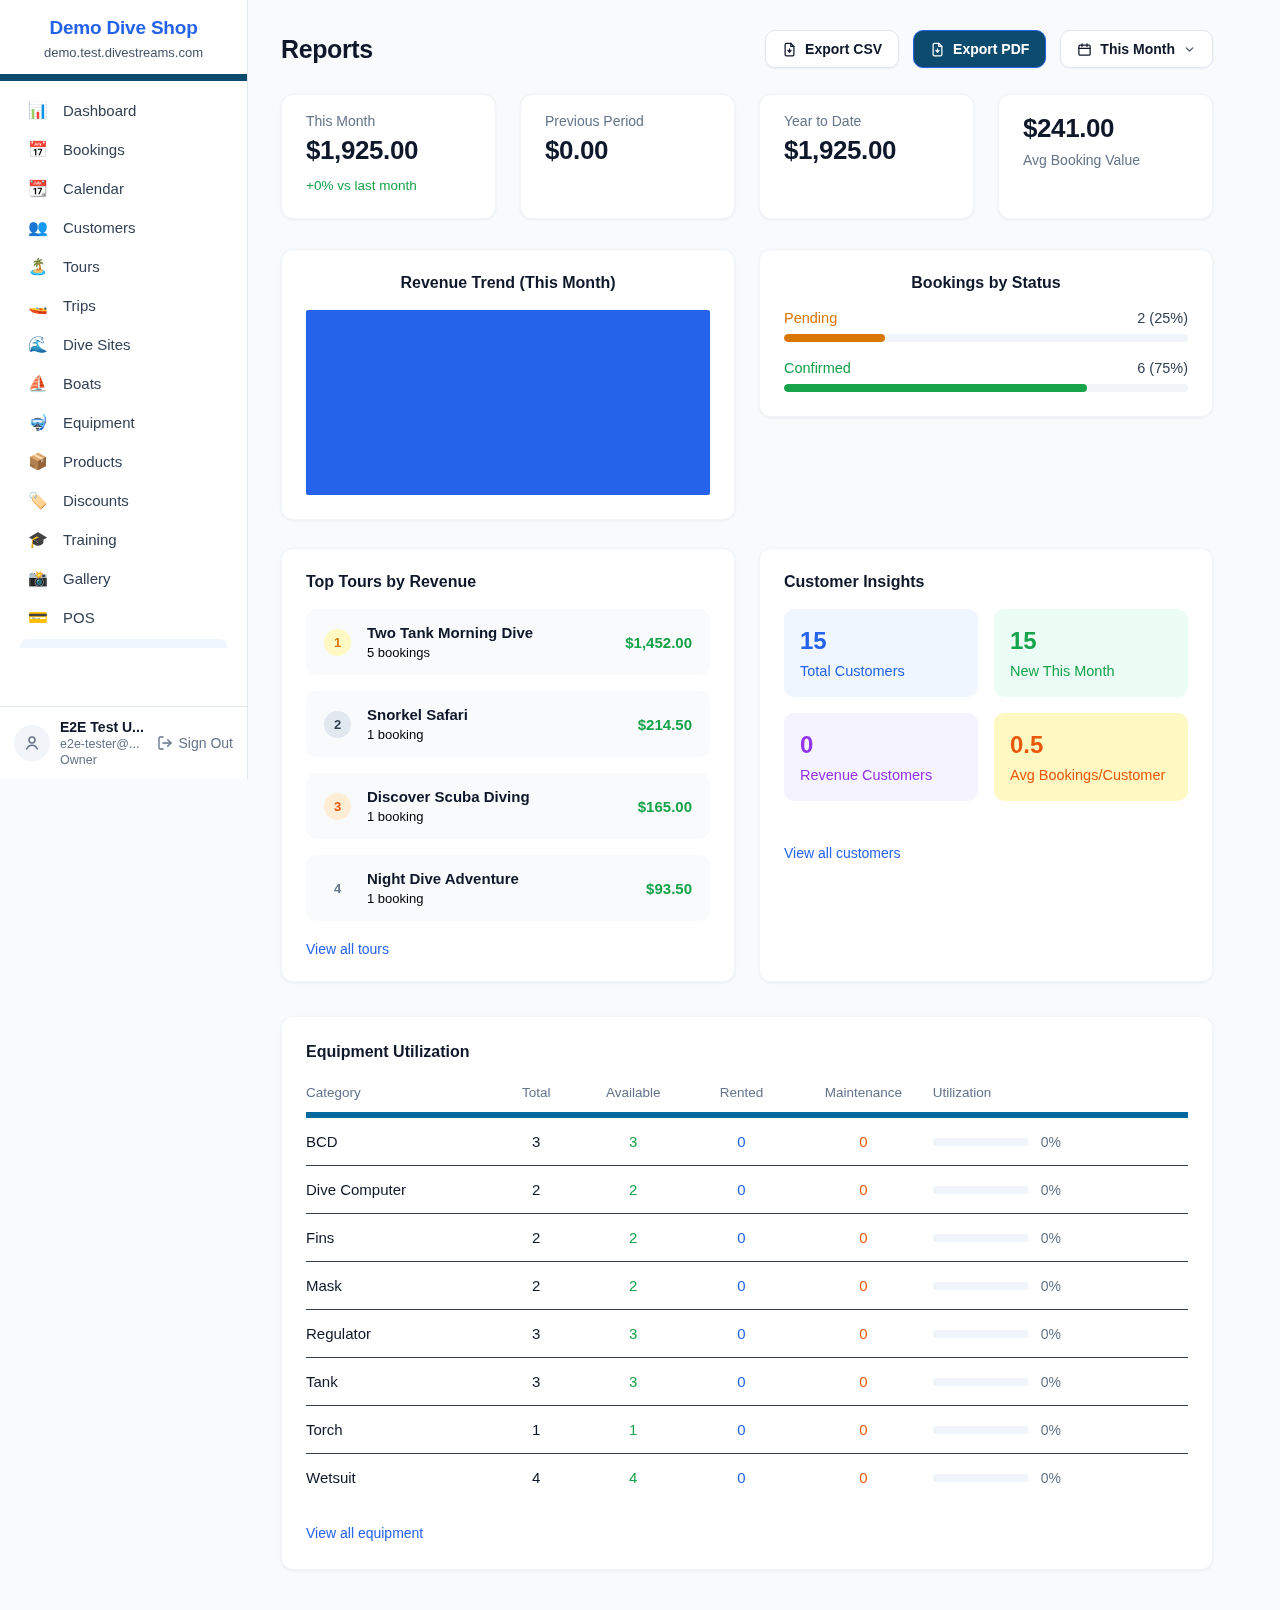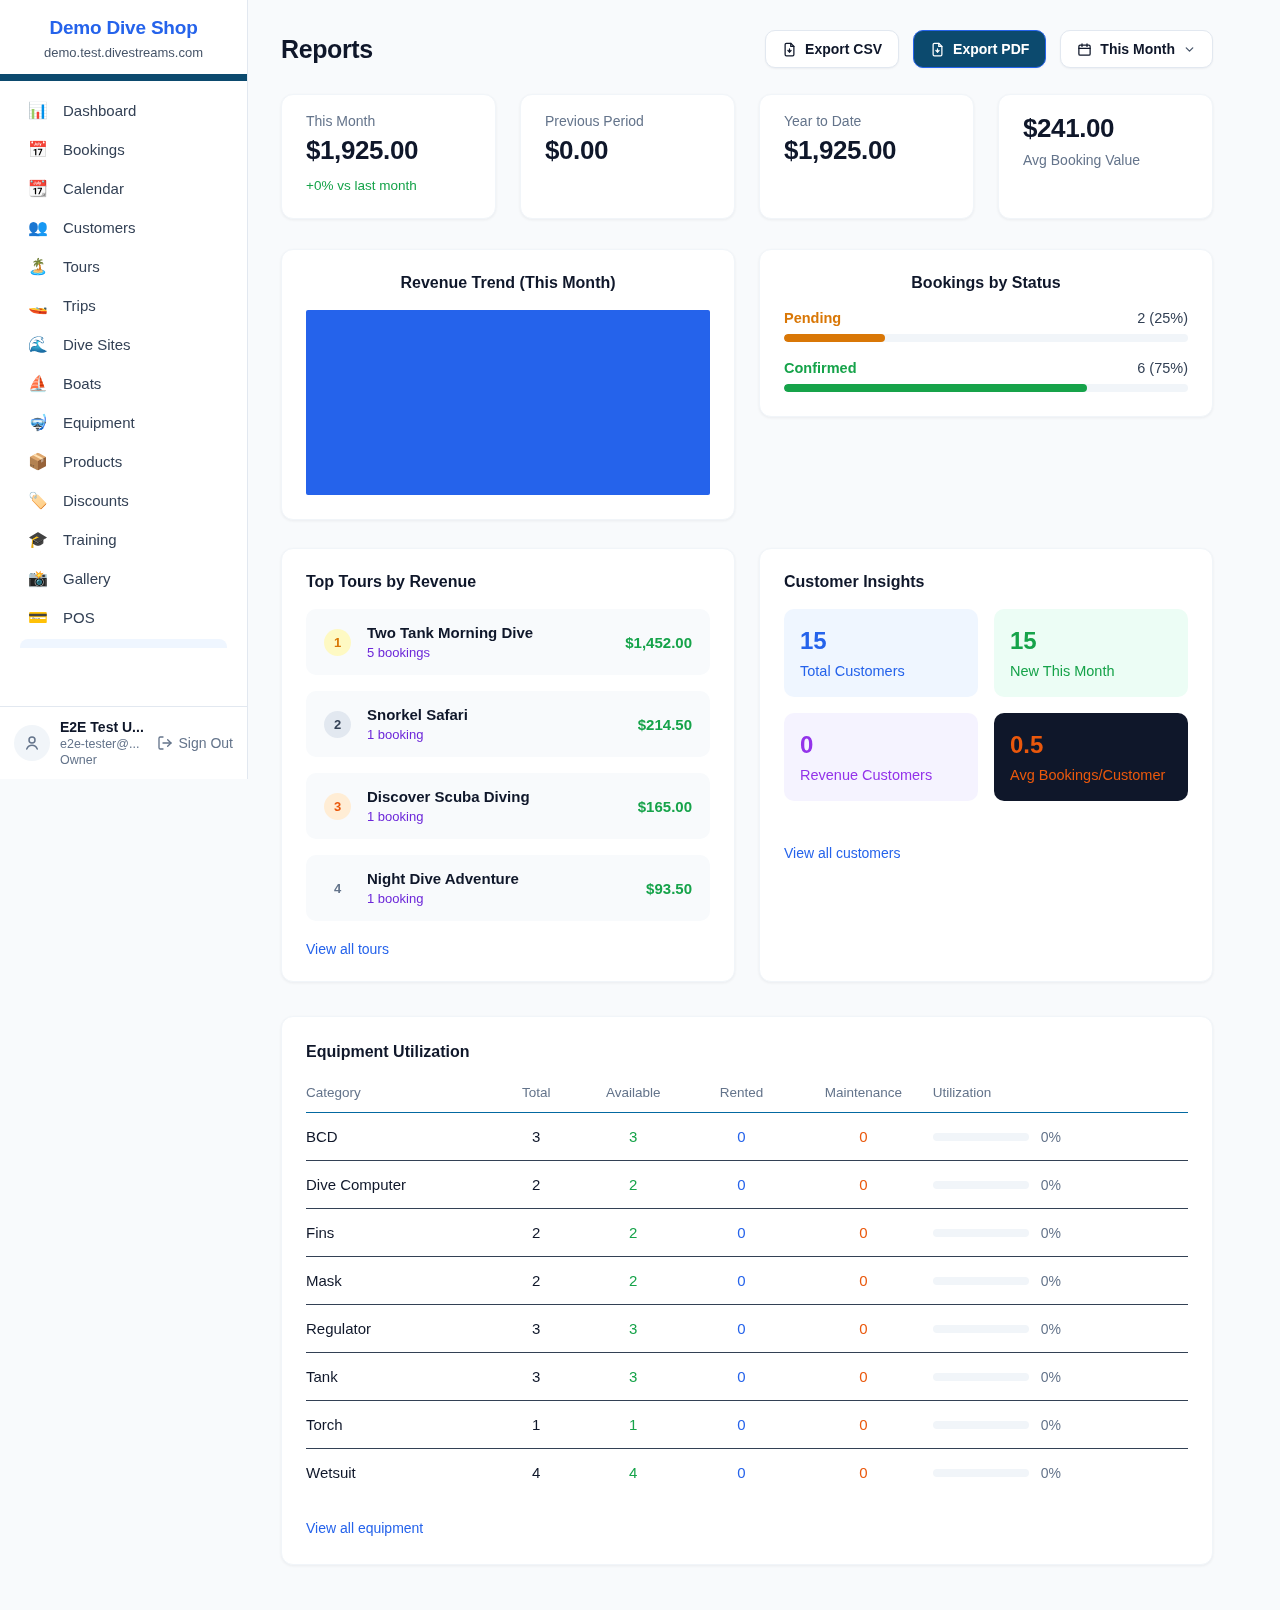--- a/index.html
+++ b/index.html
@@ -63,50 +63,50 @@
   .stat-card { padding:18px 24px; min-height:125px; }
   .stat-label { font-size:14px; color:#64748b; }
   .stat-value { font-size:26px; font-weight:800; letter-spacing:-0.4px; margin-top:6px; }
   .stat-delta { font-size:13.5px; color:#16a34a; margin-top:12px; }
   .stat-card.value-first .stat-value { margin-top:0; }
   .stat-card.value-first .stat-label { margin-top:8px; }
   
   .row2 { display:grid; grid-template-columns:1fr 1fr; gap:24px; align-items:start; margin-bottom:28px;text-align:center; }
   .chart-block { height:185px; border-radius:2px; margin-top:18px; }
   .status-row-label { display:flex; justify-content:space-between; align-items:center; margin:18px 0 8px; font-size:14.5px; }
-  .status-name { font-weight:700; }
+  .status-name { font-weight:400; }
   .status-count { color:#334155; }
   .track { height:8px; background:#f1f5f9; border-radius:999px; overflow:hidden; }
   .fill { height:100%; border-radius:999px; }
   
   .row3 { display:grid; grid-template-columns:1fr 1fr; gap:24px; align-items:stretch; margin-bottom:34px; }
   .row3 .card { display:flex; flex-direction:column; }
   .tour-list { display:flex; flex-direction:column; gap:16px; margin-top:18px; }
   .tour-item {
     display:flex; align-items:center; gap:16px; background:#f8fafc;
     border-radius:10px; padding:15px 18px;
   }
   .rank {
     width:27px; height:27px; border-radius:50%; flex:0 0 27px;
     display:flex; align-items:center; justify-content:center; font-size:13px; font-weight:600;
   }
   .tour-name { font-size:15px; font-weight:600; }
-  .tour-sub { font-size:13px; color:#6d28d9; margin-top:4px; }
+  .tour-sub { font-size:13px; color:#000000; margin-top:4px; }
   .tour-amount { margin-left:auto; font-size:15px; font-weight:700; color:#16a34a; }
   .view-link { margin-top:auto; padding-top:20px; font-size:14px; color:#2563eb; cursor:pointer; }
   .insight-grid { display:grid; grid-template-columns:1fr 1fr; gap:16px; margin-top:18px; }
   .insight-tile { border-radius:10px; padding:18px 16px; }
   .insight-value { font-size:24px; font-weight:800; }
   .insight-label { font-size:14.5px; margin-top:8px; }
   .insights .view-link { margin-top:24px; }
   
   .equip-card { padding:26px 24px 28px; }
   .tbl { margin-top:14px; }
   .tr { display:grid; grid-template-columns:1.7fr 0.75fr 1fr 0.95fr 1.25fr 2.3fr; align-items:center; }
-  .tr.head { font-size:13.5px; color:#64748b; padding:10px 0 12px; border-bottom:1px solid #0369a1; }
+  .tr.head { font-size:13.5px; color:#64748b; padding:10px 0 12px; border-bottom:6px solid #0369a1; }
   .tr.body-row { font-size:15px; padding:15px 0; border-bottom:1px solid #334155; }
   .tr.body-row:last-of-type { border-bottom:none; }
   .td.c { text-align:center; }
   .cat { font-weight:500; }
   .n-total { color:#0f172a; }
   .n-avail { color:#16a34a; }
   .n-rent  { color:#2563eb; }
   .n-maint { color:#ea580c; }
   .util-cell { display:flex; align-items:center; gap:12px; }
   .util-bar { width:96px; height:8px; border-radius:999px; background:#f1f5f9; }
@@ -337,21 +337,21 @@
           <div class="insight-label">Total Customers</div>
         </div>
         <div class="insight-tile" style="background: rgb(236, 253, 245); color: rgb(22, 163, 74);">
           <div class="insight-value">15</div>
           <div class="insight-label">New This Month</div>
         </div>
         <div class="insight-tile" style="background: rgb(245, 243, 255); color: rgb(147, 51, 234);">
           <div class="insight-value">0</div>
           <div class="insight-label">Revenue Customers</div>
         </div>
-        <div class="insight-tile" style="background: #0f172a; color: rgb(234, 88, 12);">
+        <div class="insight-tile" style="background: #fef9c3; color: rgb(234, 88, 12);">
           <div class="insight-value">0.5</div>
           <div class="insight-label">Avg Bookings/Customer</div>
         </div>
       </div>
       <div class="view-link">View all customers</div>
     </div>
   </section>
 
   <section class="card equip-card">
     <div class="card-title">Equipment Utilization</div>

